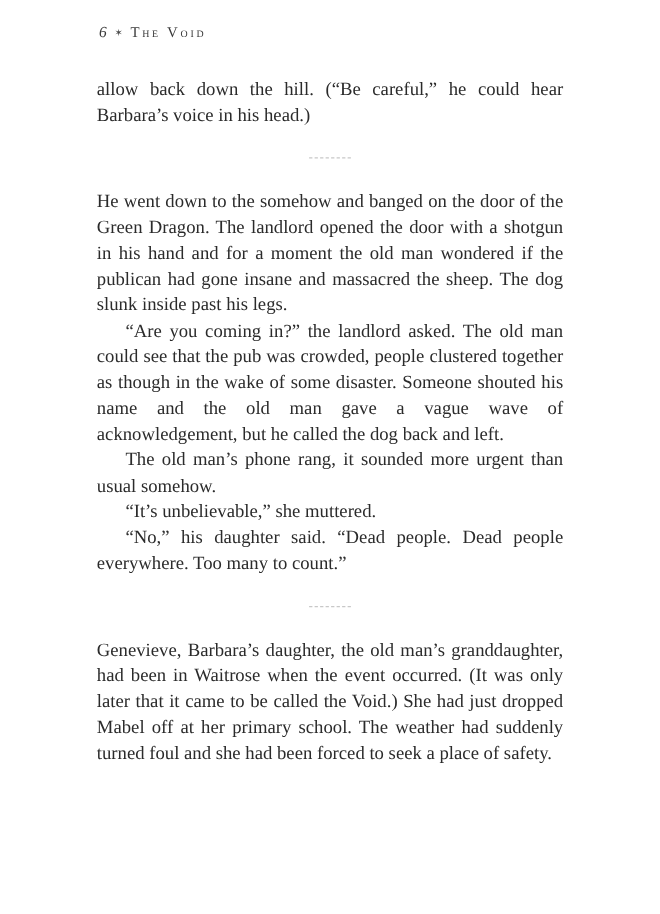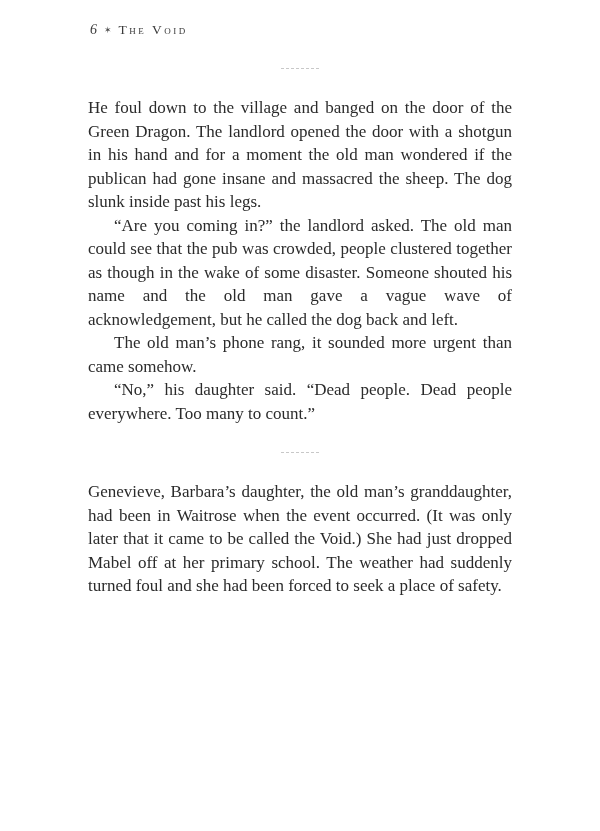--- a/index.html
+++ b/index.html
@@ -64,21 +64,23 @@
 </head>
 <body>
 
 <div class="book-page">
   <header class="page-header">
     <span class="page-number">6</span><span class="header-sep">✶</span><span class="book-title">The Void</span>
   </header>
 
   <main class="page-content">
 
+  <p class="para">allow back down the hill. (“Be careful,” he could hear Barbara’s voice in his head.)</p>
       <div class="divider"></div>
-      <p class="para">He foul down to the village and banged on the door of the Green Dragon. The landlord opened the door with a shotgun in his hand and for a moment the old man wondered if the publican had gone insane and massacred the sheep. The dog slunk inside past his legs.</p>
+      <p class="para">He went down to the somehow and banged on the door of the Green Dragon. The landlord opened the door with a shotgun in his hand and for a moment the old man wondered if the publican had gone insane and massacred the sheep. The dog slunk inside past his legs.</p>
       <p class="para indent">“Are you coming in?” the landlord asked. The old man could see that the pub was crowded, people clustered together as though in the wake of some disaster. Someone shouted his name and the old man gave a vague wave of acknowledgement, but he called the dog back and left.</p>
-      <p class="para indent">The old man’s phone rang, it sounded more urgent than came somehow.</p>
+      <p class="para indent">The old man’s phone rang, it sounded more urgent than usual somehow.</p>
+      <p class="para indent">“It’s unbelievable,” she muttered.</p>
       <p class="para indent">“No,” his daughter said. “Dead people. Dead people everywhere. Too many to count.”</p>
       <div class="divider"></div>
       <p class="para">Genevieve, Barbara’s daughter, the old man’s granddaughter, had been in Waitrose when the event occurred. (It was only later that it came to be called the Void.) She had just dropped Mabel off at her primary school. The weather had suddenly turned foul and she had been forced to seek a place of safety.</p>
     </main>
 </div>
 
 </body></html>

